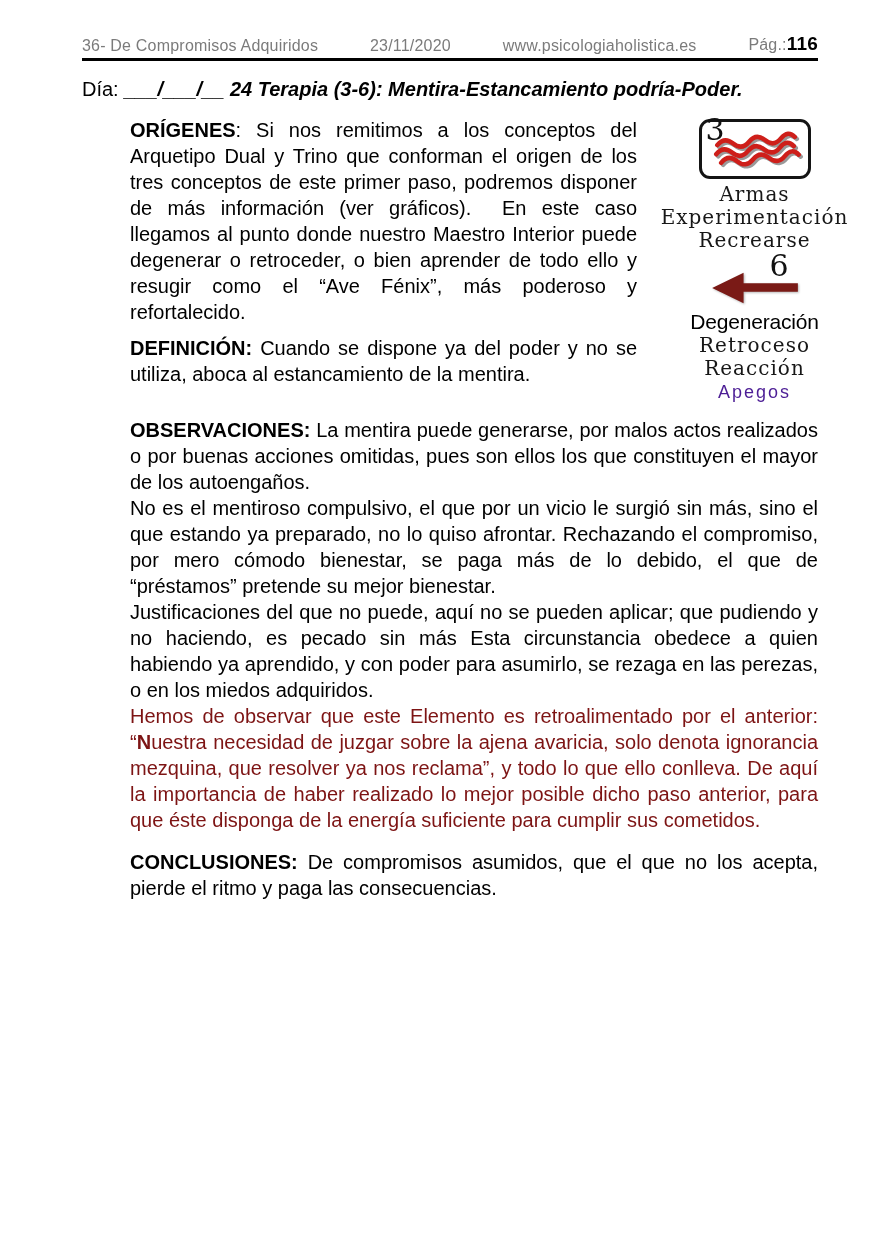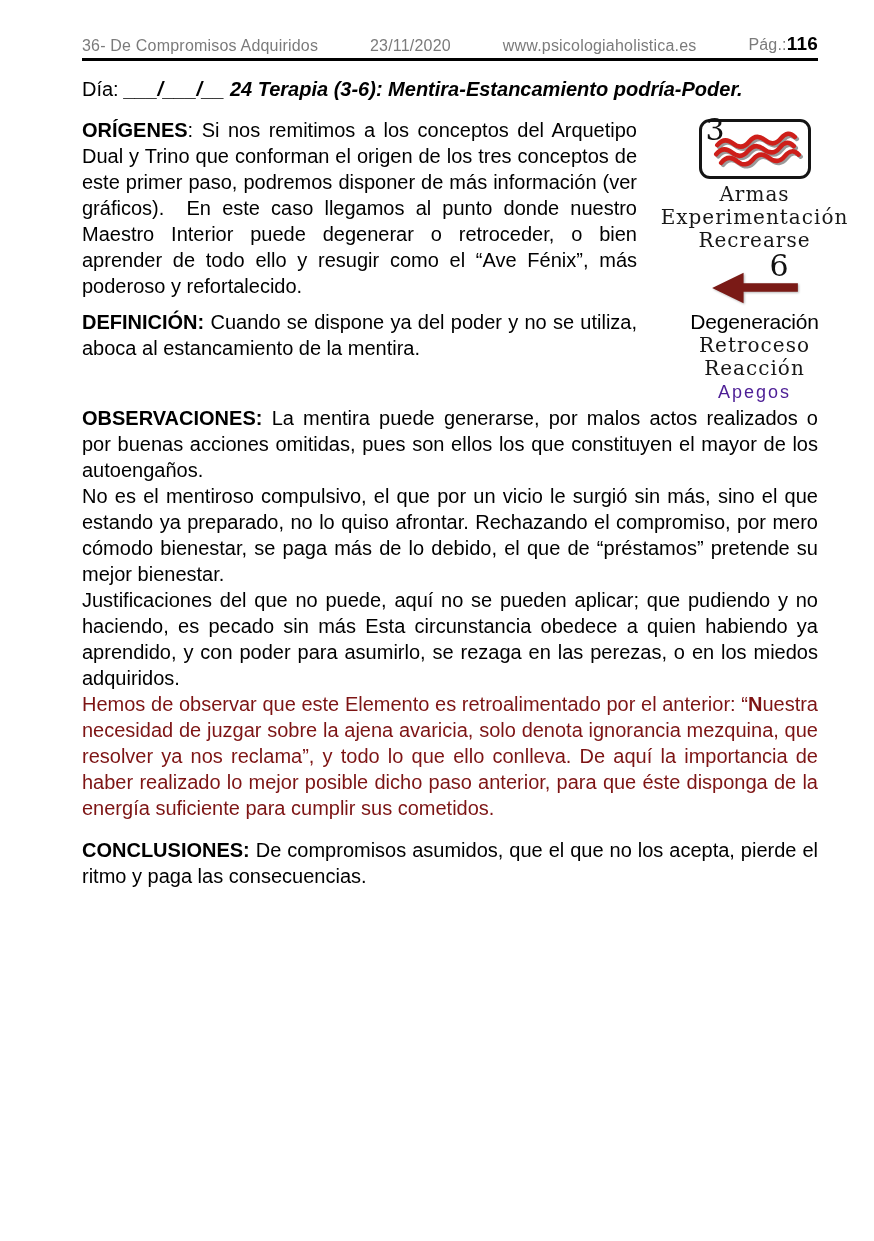--- a/index.html
+++ b/index.html
@@ -14,21 +14,21 @@
   .hdr{display:flex;justify-content:space-between;align-items:flex-end;
        font-size:16px;color:#7b7b7b;letter-spacing:.2px;}
   .hdr .pg-wrap{white-space:nowrap;}
   .hdr .pgnum{color:#000;font-weight:bold;font-size:19px;}
   .rule{height:3px;background:#000;margin-top:3px;}
   
   .title{font-size:20px;line-height:25px;text-align:justify;margin:16px 0 0 0;}
   .title .bold{font-weight:bold;font-style:italic;}
   
   .content{margin-top:15px;font-size:20px;line-height:26px;}
-  .para{text-align:justify;}
+  .para{text-align:justify;margin-left:48px;}
   .b{font-weight:bold;}
   .def{margin-top:10px;}
   .obs{margin-top:30px;clear:both;}
   .red{color:#7d1414;}
   .concl{margin-top:16px;}
   
   .fig{float:right;width:215px;margin:2px -44px 0 10px;text-align:center;}
   .wavebox{position:relative;width:112px;height:60px;margin:0 auto 4px;
            border:3px solid #141414;border-radius:11px;box-sizing:border-box;background:#fff;}
   .wavebox .n3{position:absolute;top:-7px;left:4px;

